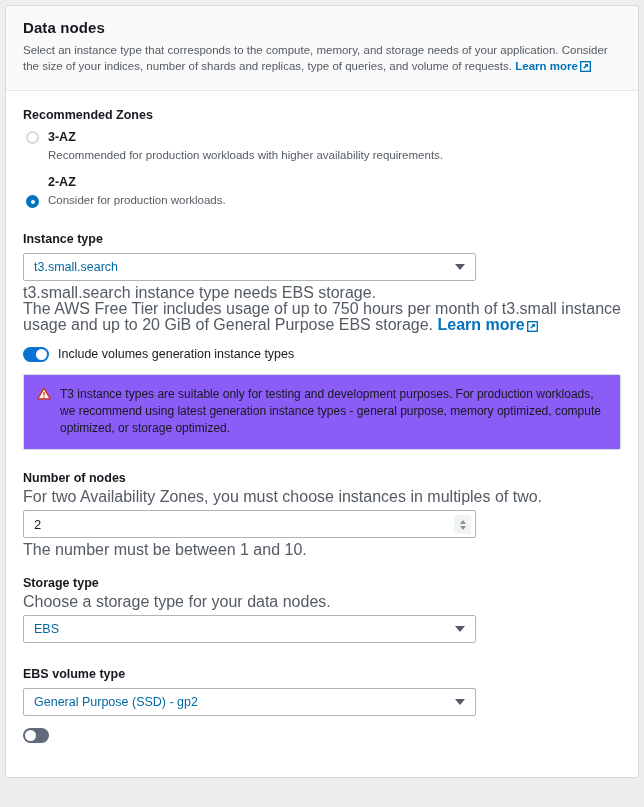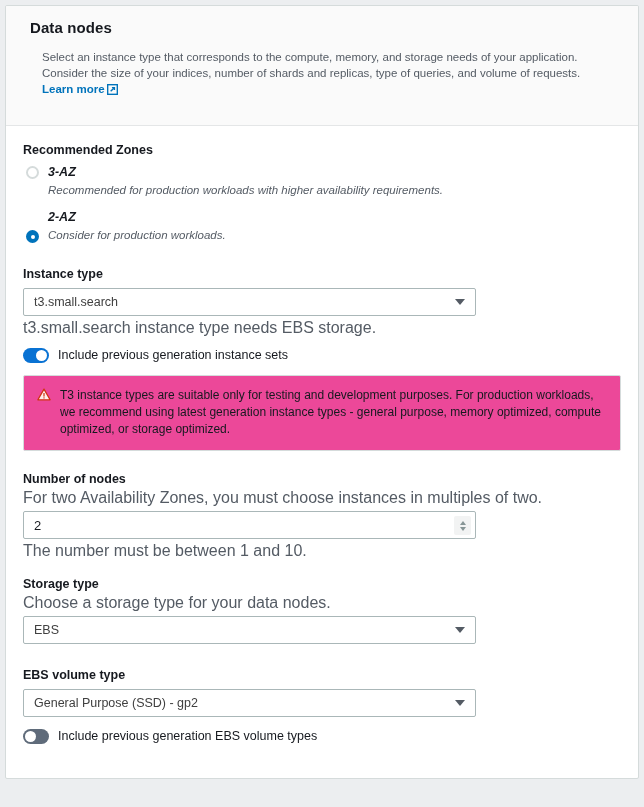--- a/index.html
+++ b/index.html
@@ -19,35 +19,35 @@
     top: 5px;
     width: 634px;
     background: #ffffff;
     border: 1px solid #d5dbdb;
     border-radius: 2px;
     overflow: hidden;
   }
   .card-header {
     background: #fafafa;
     border-bottom: 1px solid #e4e6e7;
-    padding: 13px 17px 14px 24px;
+    padding: 13px 17px 14px 17px;
   }
   .card-title {
     font-size: 15px;
     font-weight: bold;
     color: #16191f;
     letter-spacing: .1px;
     margin: 0 0 5px 0;
     line-height: 18px;
   }
   .card-desc {
     font-size: 11.5px;
     color: #545b64;
     line-height: 16px;
-    margin: 12px;
+    margin: 0;
   }
   .card-body { padding: 16px 17px 18px 17px; }
   .link {
     color: #0073bb;
     font-weight: bold;
     text-decoration: none;
     white-space: nowrap;
   }
   .ext-icon {
     display: inline-block;
@@ -89,21 +89,21 @@
   }
   .radio.checked::after {
     content: "";
     position: absolute;
     left: 50%; top: 50%;
     width: 4px; height: 4px;
     margin: -2px 0 0 -2px;
     background: #ffffff;
     border-radius: 50%;
   }
-  .radio-texts { flex: 1 1 auto; font-style: italic; }
+  .radio-texts { flex: 1 1 auto; }
   .radio-label {
     font-size: 12.5px;
     font-weight: bold;
     color: #16191f;
     line-height: 16px;
   }
   .radio-desc {
     font-size: 11.5px;
     color: #545b64;
     line-height: 16px;
@@ -116,21 +116,21 @@
     width: 453px;
     height: 28px;
     border: 1px solid #aab7b8;
     border-radius: 2px;
     background: #ffffff;
     margin-top: 5px;
     display: flex;
     align-items: center;
     padding: 0 30px 0 10px;
     font-size: 12.5px;
-    color: #404040;
+    color: #0369a1;
   }
   .caret {
     position: absolute;
     right: 10px; top: 50%;
     margin-top: -3px;
     width: 0; height: 0;
     border-left: 5px solid transparent;
     border-right: 5px solid transparent;
     border-top: 6px solid #545b64;
   }
@@ -196,21 +196,21 @@
   .toggle-label {
     font-size: 12.5px;
     color: #16191f;
     line-height: 15px;
   }
 
   
   .alert {
     border: 1px solid #d5dbdb;
     border-radius: 2px;
-    background: #ec4899;
+    background: #8b5cf6;
     padding: 11px 13px 12px 13px;
     display: flex;
     align-items: flex-start;
     margin-top: 12px;
     margin-bottom: 20px;
   }
   .alert-icon { flex: 0 0 auto; margin: 1px 9px 0 0; }
   .alert-text {
     font-size: 12px;
     color: #16191f;
@@ -259,27 +259,32 @@
 
     <div class="spacer-lg"></div>
 
     <div class="field tight">
       <div class="label">Instance type</div>
       <div class="select">
         <span>t3.small.search</span>
         <span class="caret"></span>
       </div>
       <div class="hint below">t3.small.search instance type needs EBS storage.</div>
+      <div class="hint"><span>The AWS Free Tier includes usage of up to 750 hours per month of t3.small instance usage and up to 20 GiB of General Purpose EBS storage. </span><a class="link" href="#">Learn more</a><span class="ext-icon"><svg width="11" height="11" viewBox="0 0 12 12">
+              <rect x="0.75" y="0.75" width="10.5" height="10.5" fill="none" stroke="#0073bb" stroke-width="1.5"></rect>
+              <path d="M4 8 L8 4" stroke="#0073bb" stroke-width="1.5"></path>
+              <path d="M5.4 3.9 H8.1 V6.6" fill="none" stroke="#0073bb" stroke-width="1.5"></path>
+            </svg></span></div>
     </div>
 
     <div class="toggle-row">
       <span class="toggle on">
           <span class="knob"></span>
         </span>
-      <span class="toggle-label">Include previous generation instance sets</span>
+      <span class="toggle-label">Include volumes generation instance types</span>
     </div>
 
     <div class="alert">
       <span class="alert-icon"><svg width="14" height="13" viewBox="0 0 14 13">
             <path d="M7 1.1 L13.1 11.8 H0.9 Z" fill="#fdf0ee" stroke="#d13212" stroke-width="1.3" stroke-linejoin="round"></path>
             <rect x="6.4" y="5" width="1.2" height="3.6" fill="#d13212"></rect>
             <rect x="6.4" y="9.3" width="1.2" height="1.2" fill="#d13212"></rect>
           </svg></span>
       <span class="alert-text">T3 instance types are suitable only for testing and development purposes. For production workloads, we recommend using latest generation instance types - general purpose, memory optimized, compute optimized, or storage optimized.</span>
     </div>
@@ -313,19 +318,18 @@
       <div class="select">
         <span>General Purpose (SSD) - gp2</span>
         <span class="caret"></span>
       </div>
     </div>
 
     <div class="toggle-row">
       <span class="toggle off">
           <span class="knob"></span>
         </span>
-      <span class="toggle-label">Include previous generation EBS volume types</span>
     </div>
 
     <div style="height:16px"></div>
 
   </div>
 </div>
 
 </body></html>

